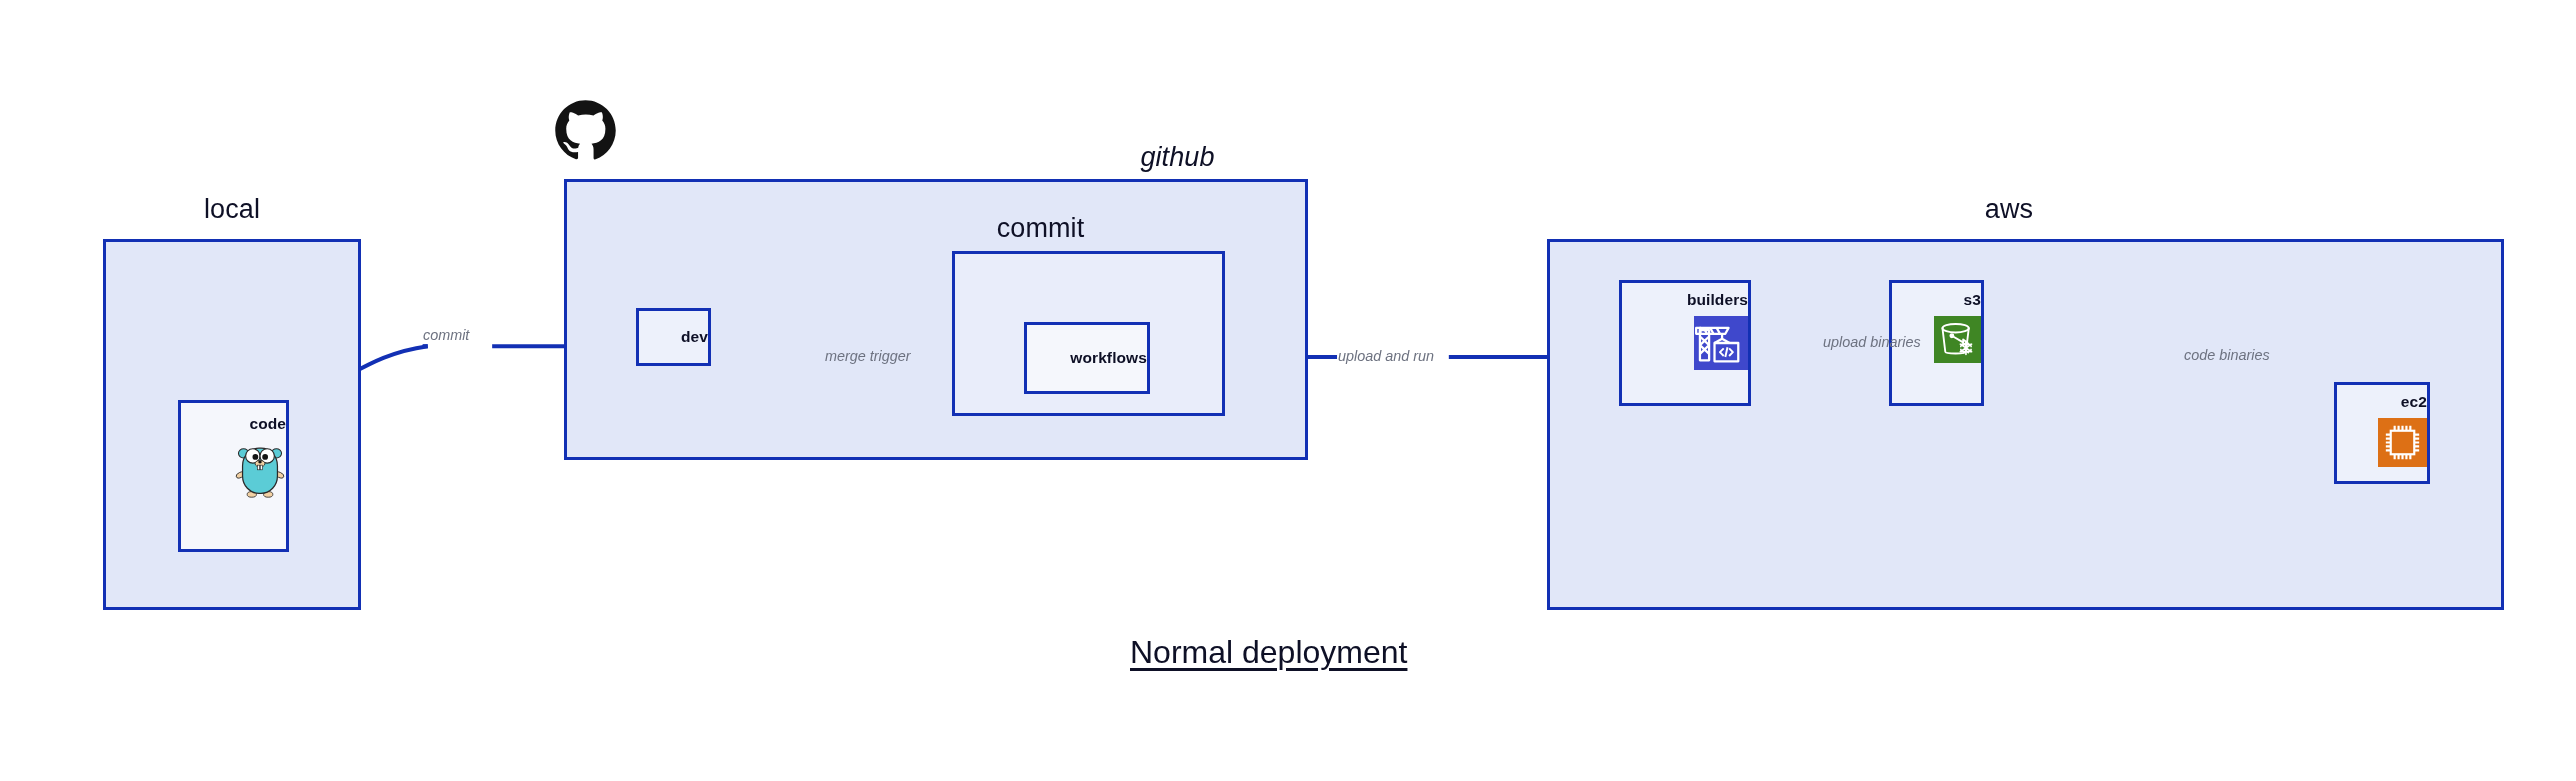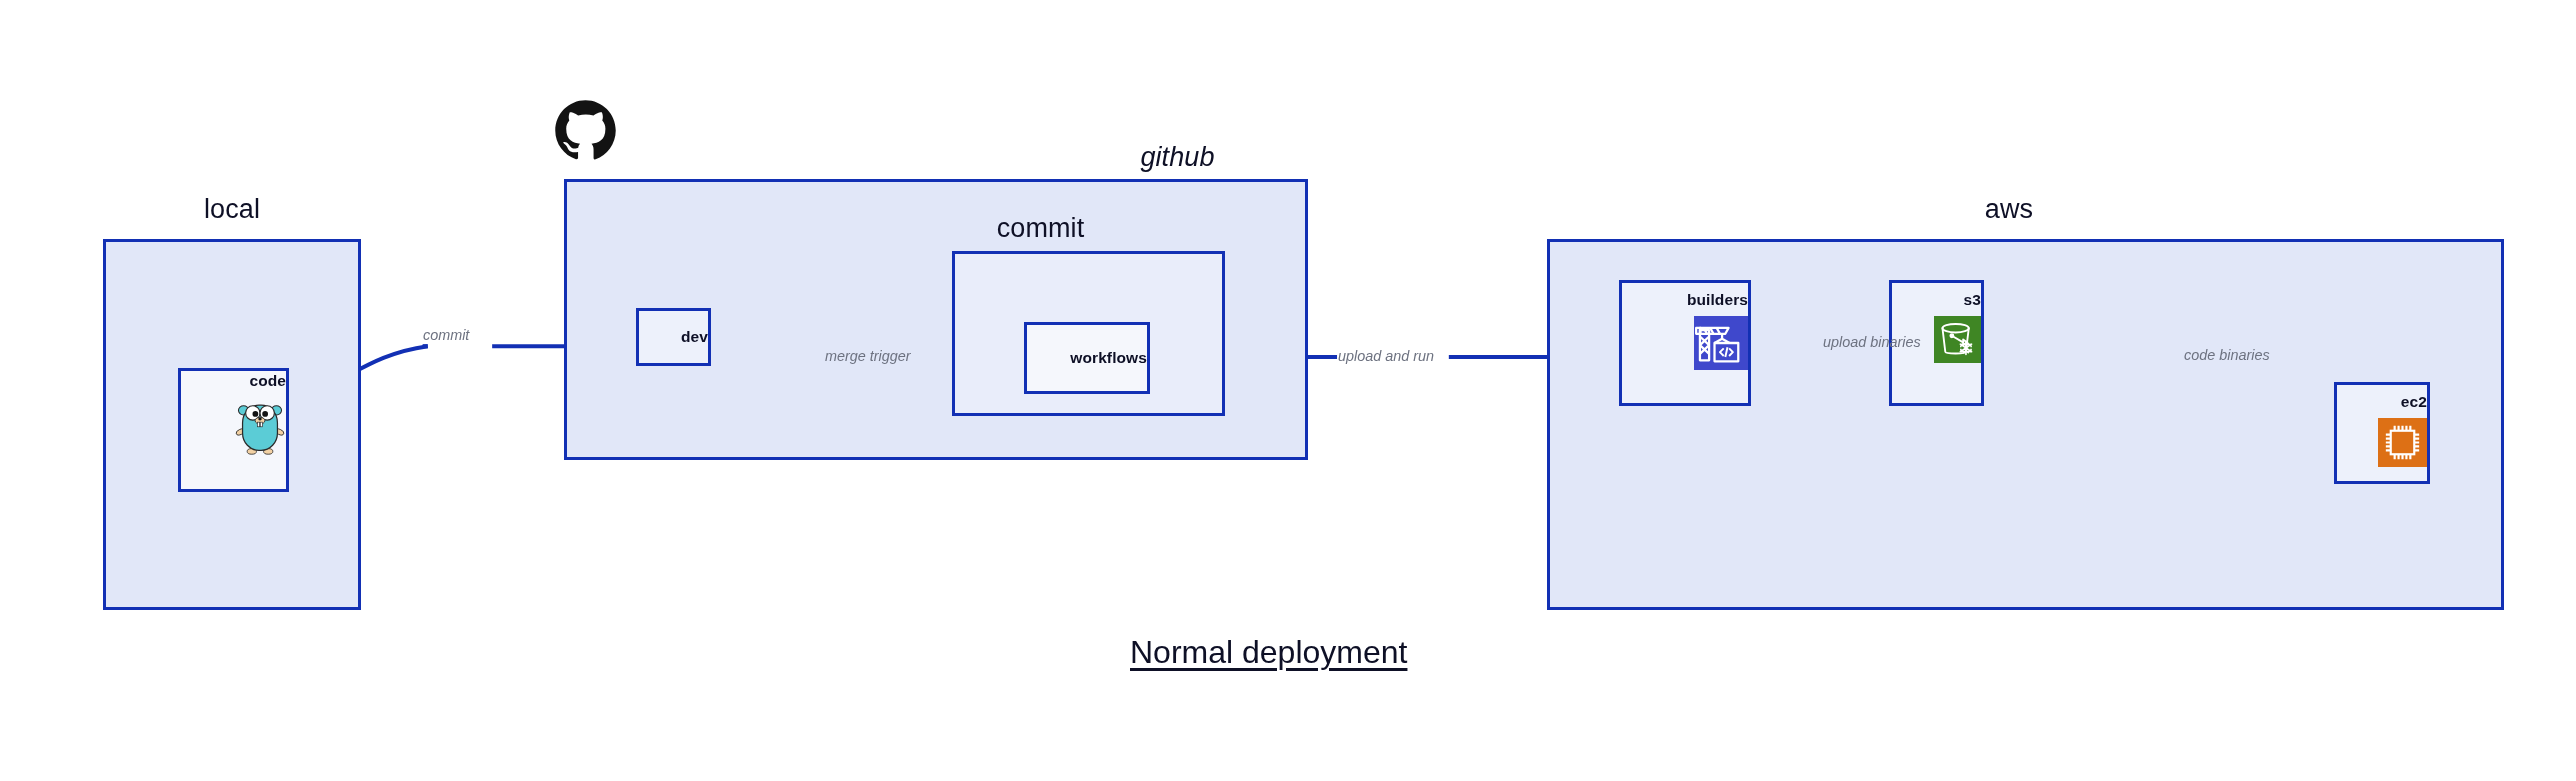--- a/index.html
+++ b/index.html
@@ -143,21 +143,21 @@
     <g>
       <path d="M 4080 662 C 4170 662, 4210 682, 4238 690" fill="none" stroke="#1230B4" stroke-width="8"></path>
       <path d="M 4370 714 C 4420 740, 4480 790, 4528 826" fill="none" stroke="#1230B4" stroke-width="8" marker-end="url(#arrowhead)"></path>
     </g>
   </svg>
 
   <div class="group-label" style="left:103px; top:196px; width:258px;">local</div>
 
   <div class="group-box" style="left:103px; top:239px; width:258px; height:371px;"></div>
 
-  <div class="node-box pale" style="left:178px; top:368px; width:111px; height:124px; padding-top:2px;">
+  <div class="node-box pale" style="left:178px; top:400px; width:111px; height:152px; padding-top:13px;">
     <span class="node-title">code</span>
     <span class="node-icon" style="margin-top:7.2px;">
       <svg width="52" height="59" viewBox="0 0 100 115" xmlns="http://www.w3.org/2000/svg">
 
         <ellipse cx="18" cy="28" rx="10" ry="9" fill="#5BCCD6" stroke="#2A2A2A" stroke-width="2"></ellipse>
         <ellipse cx="82" cy="28" rx="10" ry="9" fill="#5BCCD6" stroke="#2A2A2A" stroke-width="2"></ellipse>
 
         <ellipse cx="12" cy="70" rx="9" ry="5" fill="#F2D1A4" stroke="#2A2A2A" stroke-width="1.6" transform="rotate(-25 12 70)"></ellipse>
         <ellipse cx="88" cy="70" rx="9" ry="5" fill="#F2D1A4" stroke="#2A2A2A" stroke-width="1.6" transform="rotate(25 88 70)"></ellipse>
 

